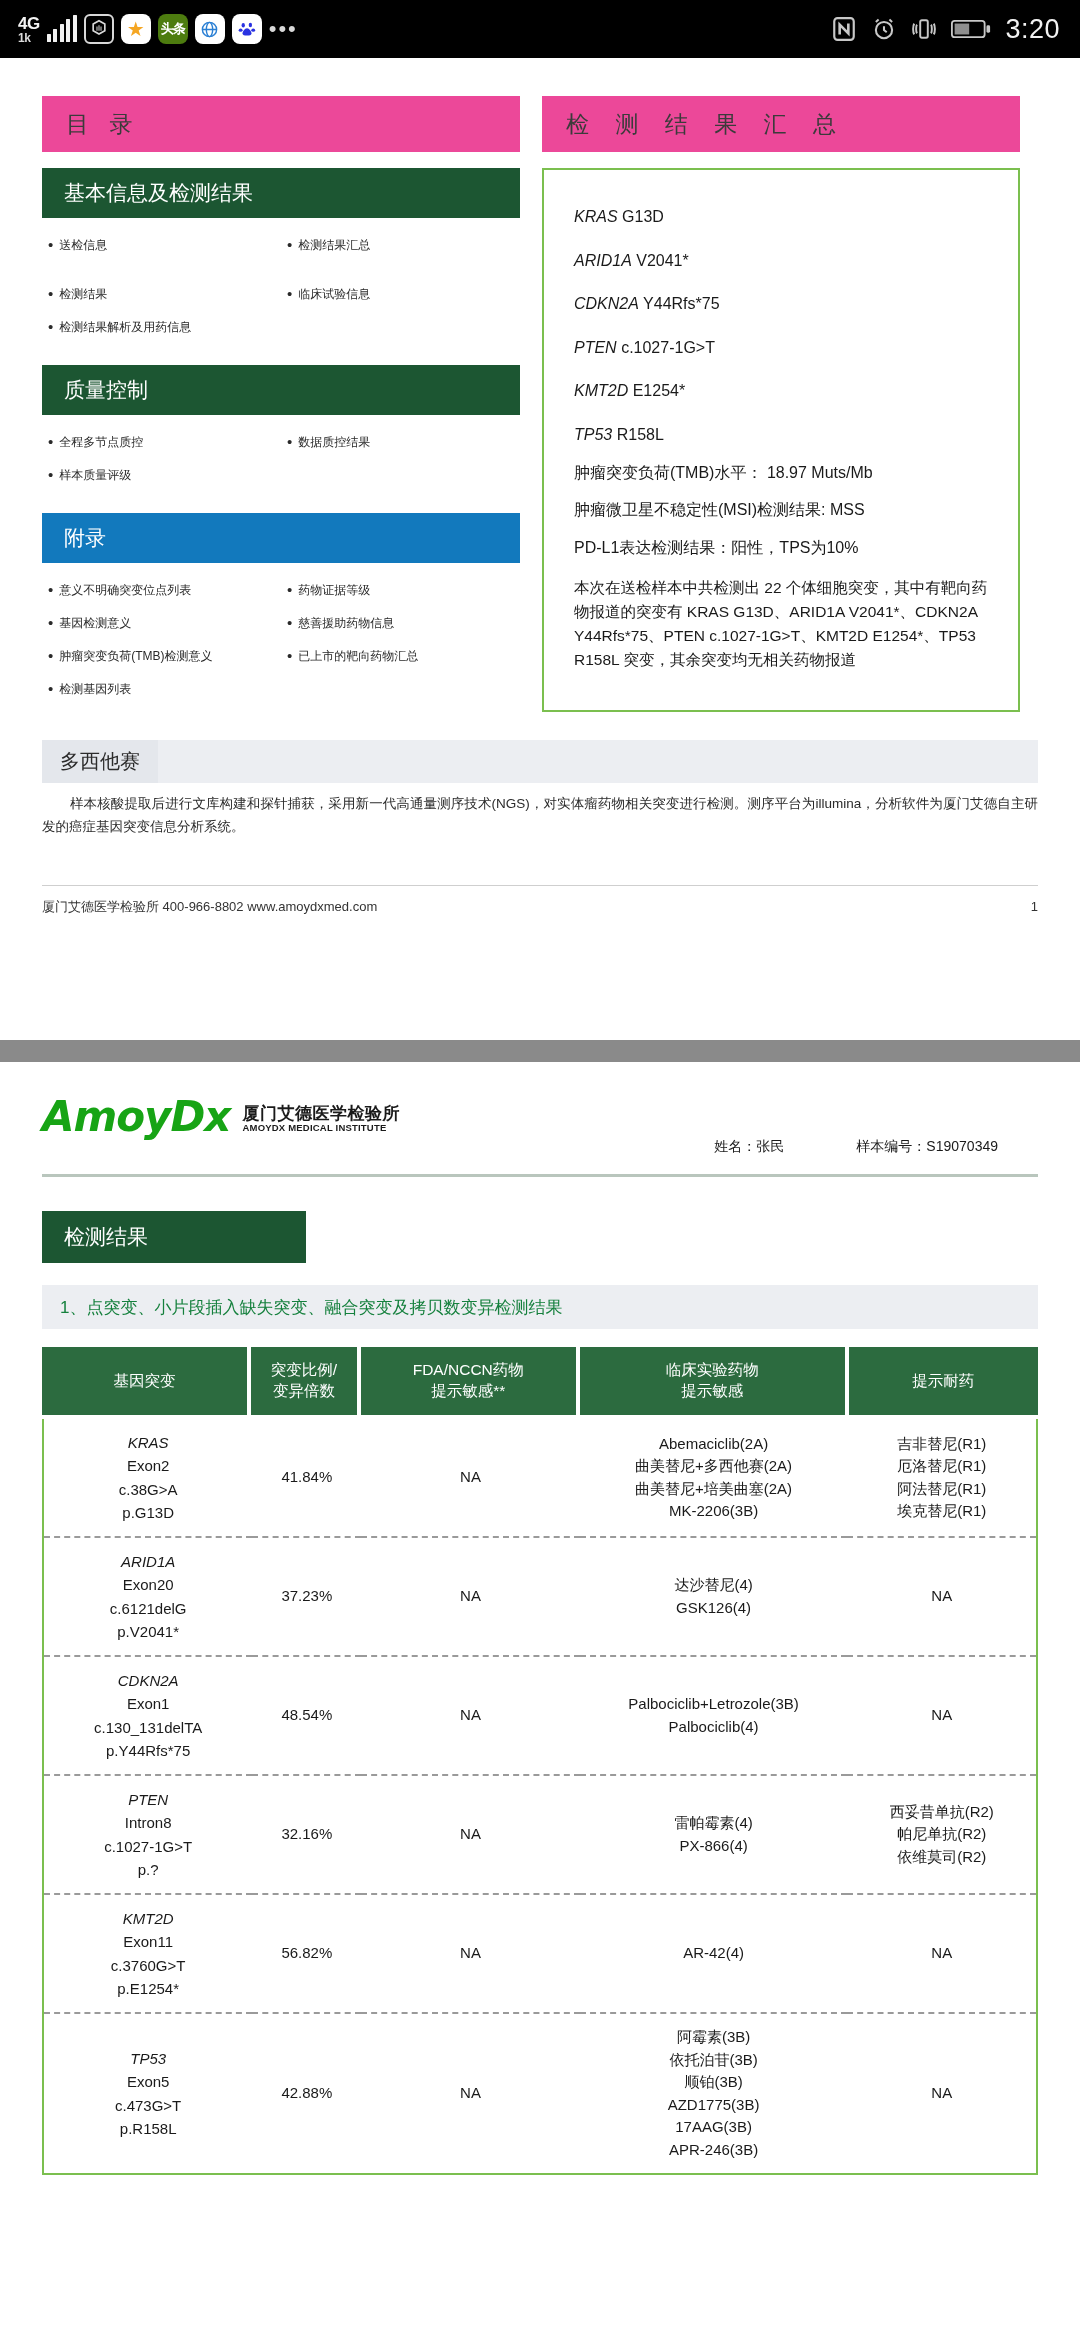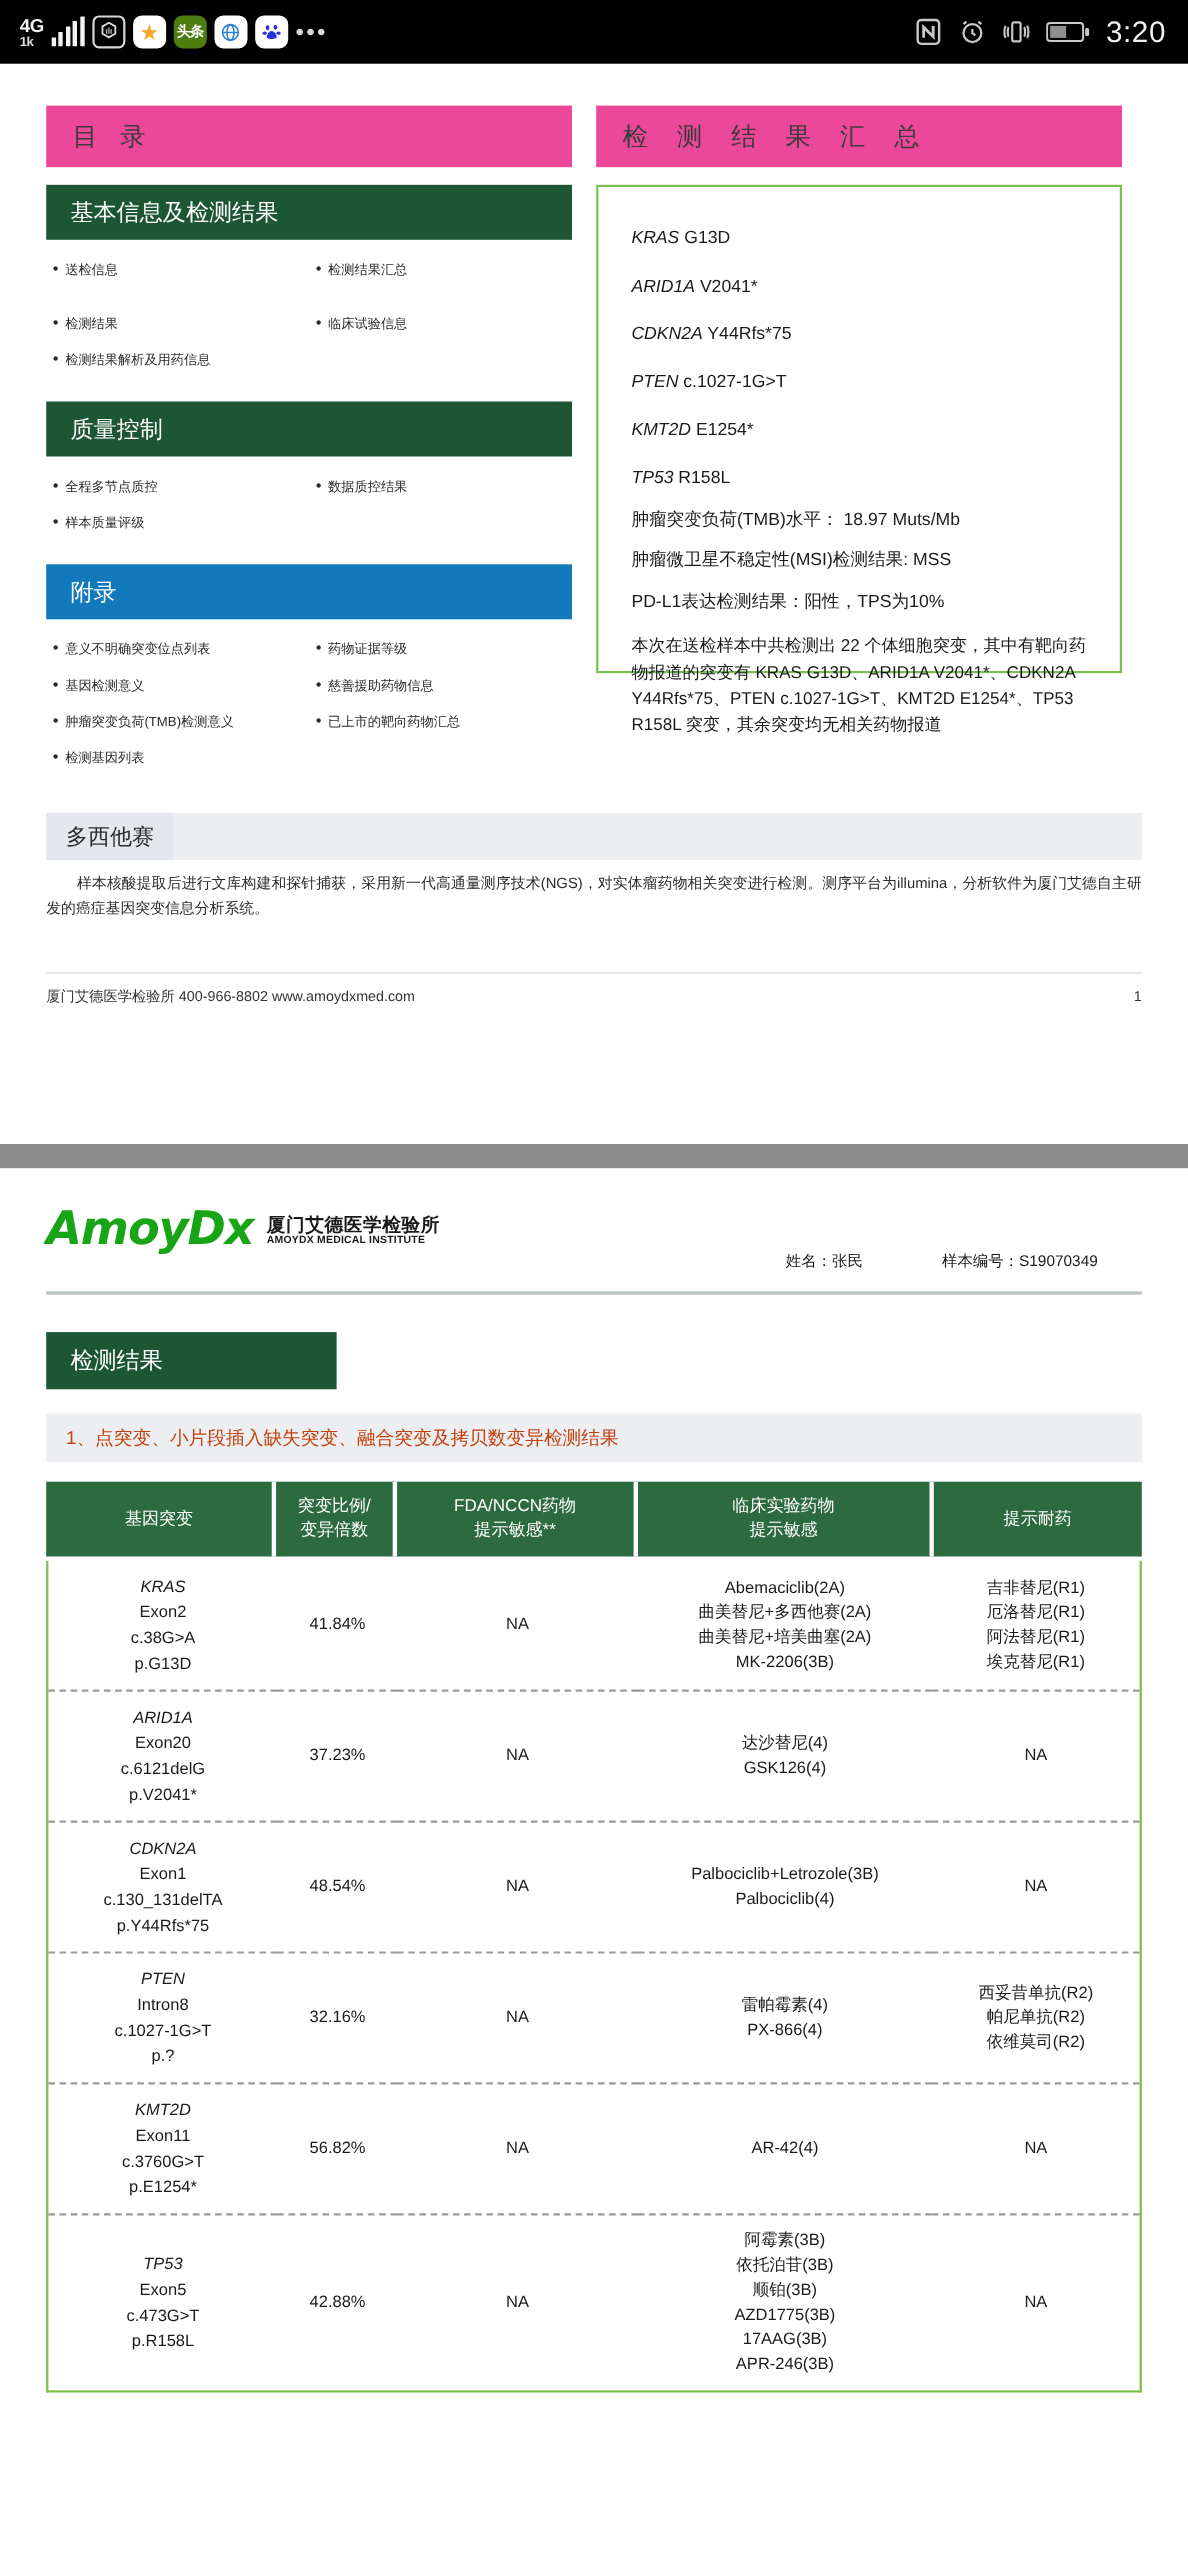--- a/index.html
+++ b/index.html
@@ -83,21 +83,21 @@
     column-gap: 6px; row-gap: 0px; padding: 10px 0 6px 6px;
   }
   .tocitem {
     font-size: 12px; color: #2a2a2a; line-height: 1.0;
     padding: 9px 0 9px 0; display: flex; align-items: center; gap: 6px;
   }
   .tocitem::before { content: "•"; font-size: 15px; color:#2a2a2a; }
 
   
   .resbox {
-    border: 2px solid #7bbf4f; margin-top: 16px; height: 444px;
+    border: 2px solid #7bbf4f; margin-top: 16px; height: 544px;
     padding: 38px 30px 0 30px;
   }
   .resline { font-size: 16px; color: #1a1a1a; margin-bottom: 26px; line-height:1.1 }
   .resline em { font-style: italic; }
   .resline.tight { margin-bottom: 20px; }
   .respara {
     font-size: 15.5px; color: #1a1a1a; line-height: 1.55; margin-top: 6px;
   }
 
   
@@ -132,21 +132,21 @@
   .p2meta div { font-size: 14px; color: #1a1a1a; }
   .hrule { border-top: 3px solid #b9c6bd; margin-top: 18px; }
 
   .greenblock {
     background: #1c5632; color: #fff; font-size: 21px;
     width: 264px; height: 52px; display:flex; align-items:center;
     padding-left: 22px; margin-top: 34px;
   }
   .subbar {
     background: #eceef2; height: 44px; display:flex; align-items:center;
-    padding-left: 18px; font-size: 17px; color:#c2410c; margin-top: 22px;
+    padding-left: 18px; font-size: 17px; color:#15803d; margin-top: 22px;
   }
 
   table.rt { width: 100%; border-collapse: separate; border-spacing: 0; margin-top: 18px; }
   table.rt th {
     background: #2c6b3f; color: #fff; font-weight: 400; font-size: 15.5px;
     line-height: 1.35; vertical-align: middle; height: 68px;
     border-right: 4px solid #fff; padding: 0 4px;
   }
   table.rt th:last-child { border-right: none; }
   .tbody-wrap {

